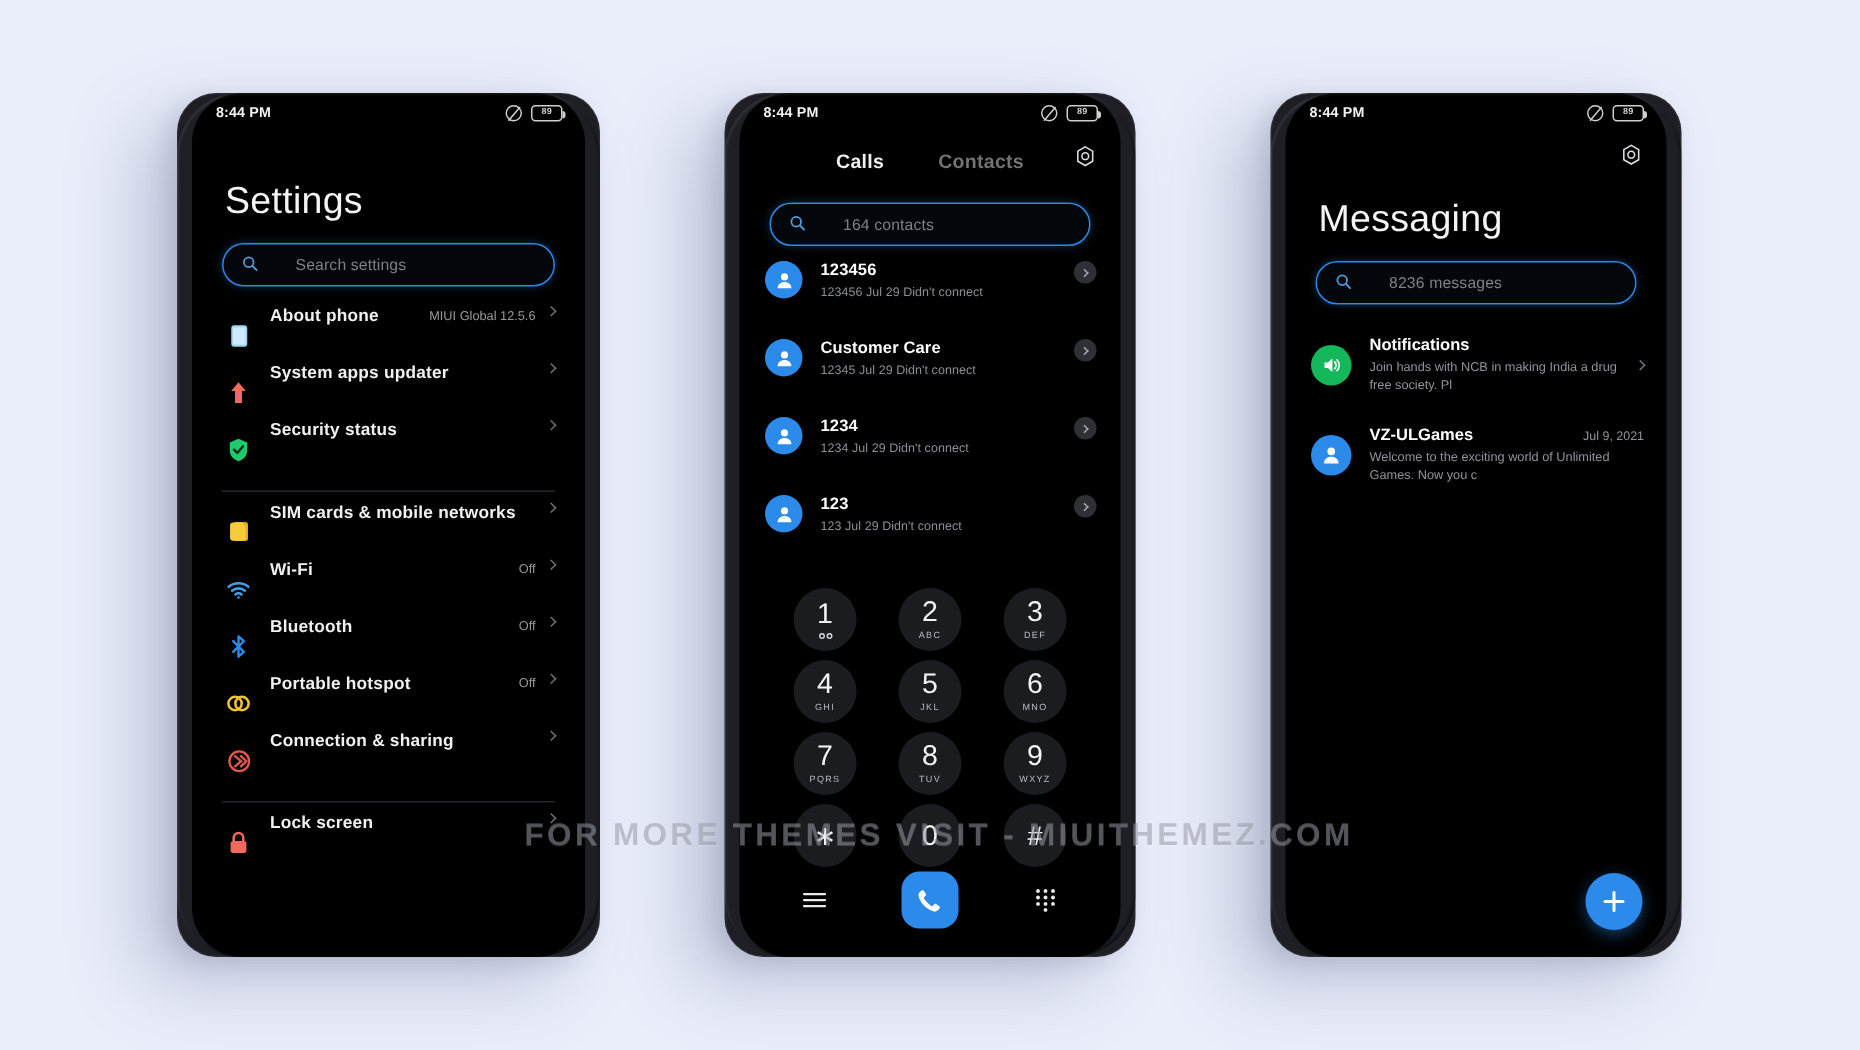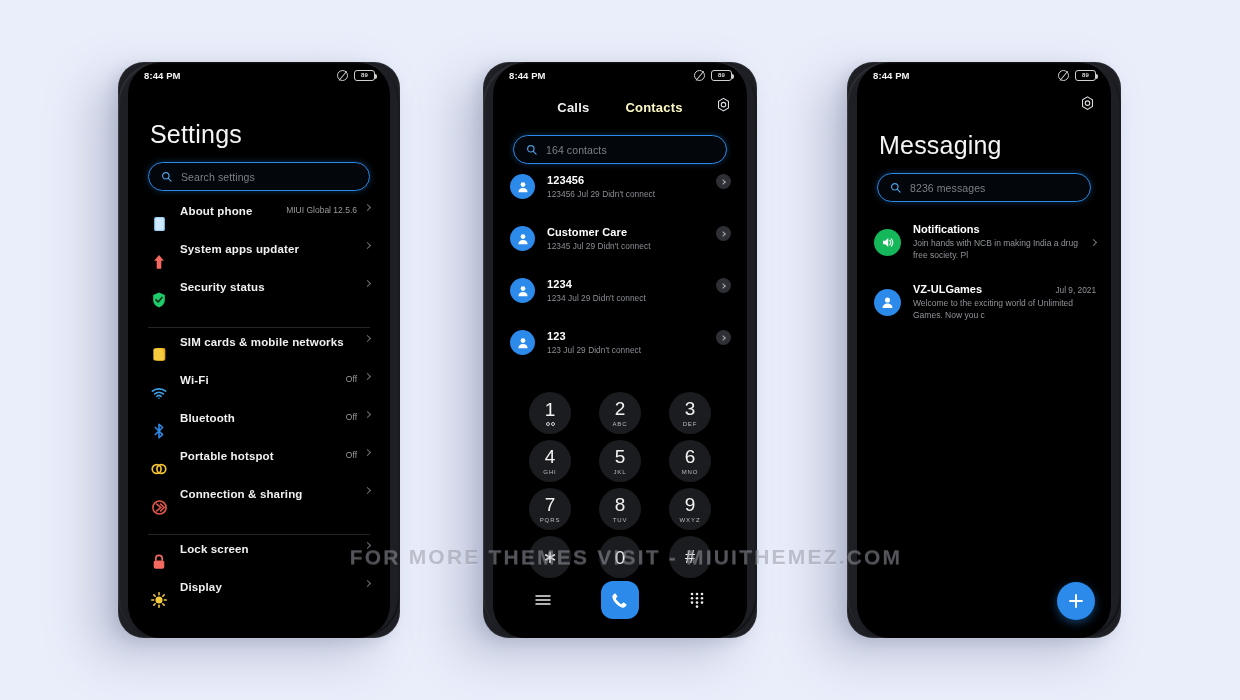--- a/index.html
+++ b/index.html
@@ -75,21 +75,21 @@
     font-size: 25px; font-weight: 300; letter-spacing: .2px;
     color: #f4f4f4; padding: 0 22px;
   }
 
   
   .searchbar {
     margin: 13px 20px 0 20px;
     height: 29px;
     border: 1.6px solid #2b8aea;
     border-radius: 16px;
-    display: flex; align-items: center; gap: 9px;
+    display: flex; align-items: center; gap: 25px;
     padding: 0 12px;
     background: rgba(10,18,30,0.35);
     box-shadow: 0 0 6px rgba(43,138,234,0.35);
   }
   .searchbar .sicon { flex: none; }
   .searchbar .stext {
     font-size: 10.5px; color: #7d8187; letter-spacing: .1px;
   }
 
   
@@ -111,21 +111,21 @@
   }
   .divider { height:1px; background:#24262b; margin: 8px 20px; }
 
   
   .tabs {
     display:flex; align-items:center; justify-content:center;
     gap: 36px; height: 30px; position: relative; margin-top: 4px;
   }
   .tab { font-size: 13px; font-weight: bold; letter-spacing:.2px; }
   .tab.inactive { color: #f0f0f0; }
-  .tab.active { color: #fef9c3; }
+  .tab.active { color: #737373; }
   .gear {
     position:absolute; right: 16px; top: 50%; transform: translateY(-50%);
   }
   .contact-list { margin-top: 10px; }
   .contact-row {
     display:flex; align-items:flex-start; padding: 0 16px 0 17px; height: 52px;
   }
   .avatar {
     width: 25px; height: 25px; border-radius: 50%;
     background: #2b8aea; flex:none;
@@ -348,40 +348,20 @@
           <svg width="14" height="16" viewBox="0 0 14 17">
               <path d="M3.6 7.2 V4.8 A3.4 3.4 0 0 1 10.4 4.8 V7.2" fill="none" stroke="#f4695f" stroke-width="1.8"></path>
               <rect x="1.4" y="7" width="11.2" height="8.6" rx="2" fill="#f4695f"></rect>
             </svg>
         </span>
         <span class="set-label">Lock screen</span>
         <span class="set-value"></span>
         <span class="chev"></span>
       </div>
 
-      <div class="set-row">
-        <span class="set-ico">
-          <svg width="16" height="16" viewBox="0 0 18 18">
-              <circle cx="9" cy="9" r="4" fill="#f7cb3e"></circle>
-            <g stroke="#f7cb3e" stroke-width="1.7" stroke-linecap="round">
-              <line x1="9" y1="0.8" x2="9" y2="3"></line>
-                <line x1="9" y1="15" x2="9" y2="17.2"></line>
-              <line x1="0.8" y1="9" x2="3" y2="9"></line>
-                <line x1="15" y1="9" x2="17.2" y2="9"></line>
-              <line x1="3.2" y1="3.2" x2="4.7" y2="4.7"></line>
-                <line x1="13.3" y1="13.3" x2="14.8" y2="14.8"></line>
-              <line x1="14.8" y1="3.2" x2="13.3" y2="4.7"></line>
-                <line x1="4.7" y1="13.3" x2="3.2" y2="14.8"></line>
-            </g>
-            </svg>
-        </span>
-        <span class="set-label">Display</span>
-        <span class="set-value"></span>
-        <span class="chev"></span>
-      </div>
 
     </div>
   </div>
 </div>
 
 <div class="phone" id="phone-dialer">
   <div class="screen">
 
     <div class="statusbar">
       <span>8:44 PM</span>

